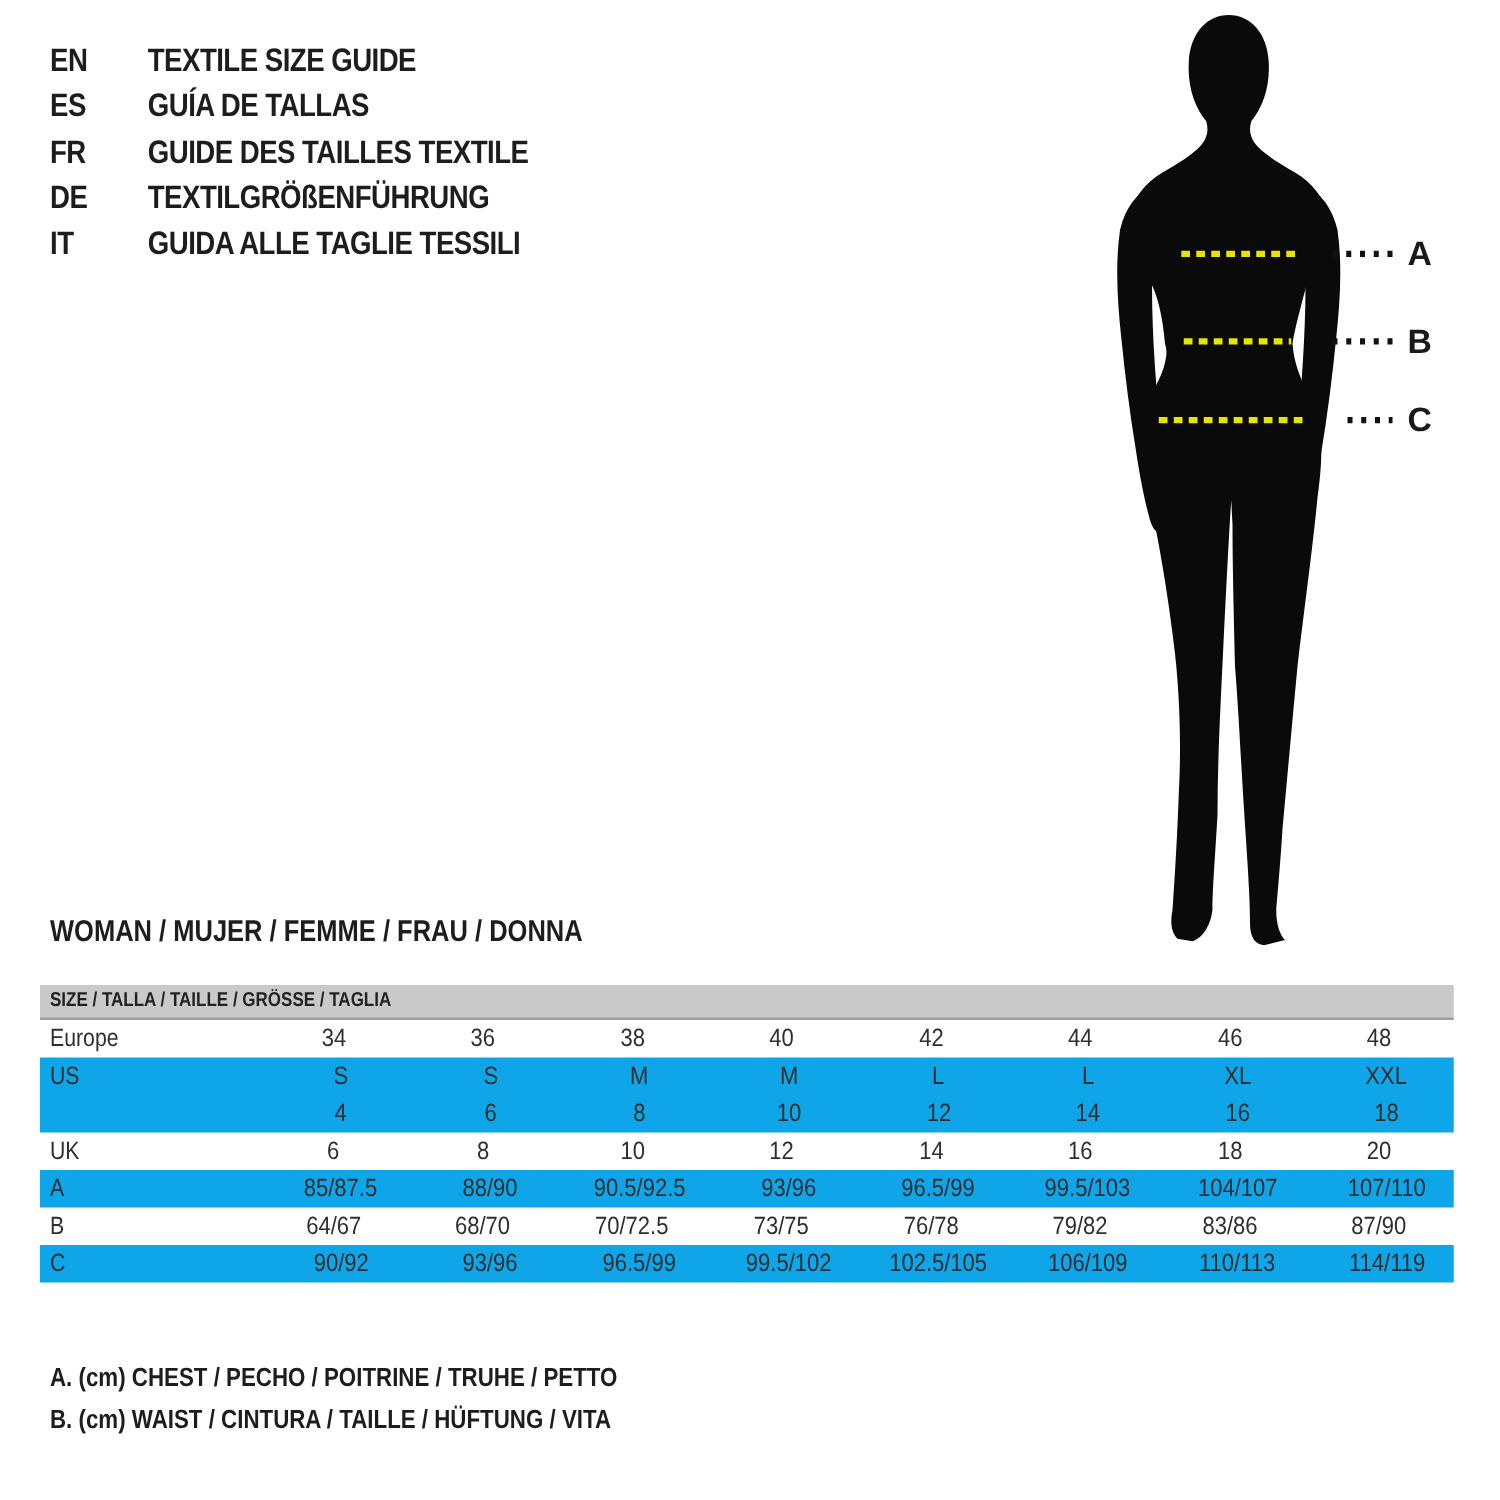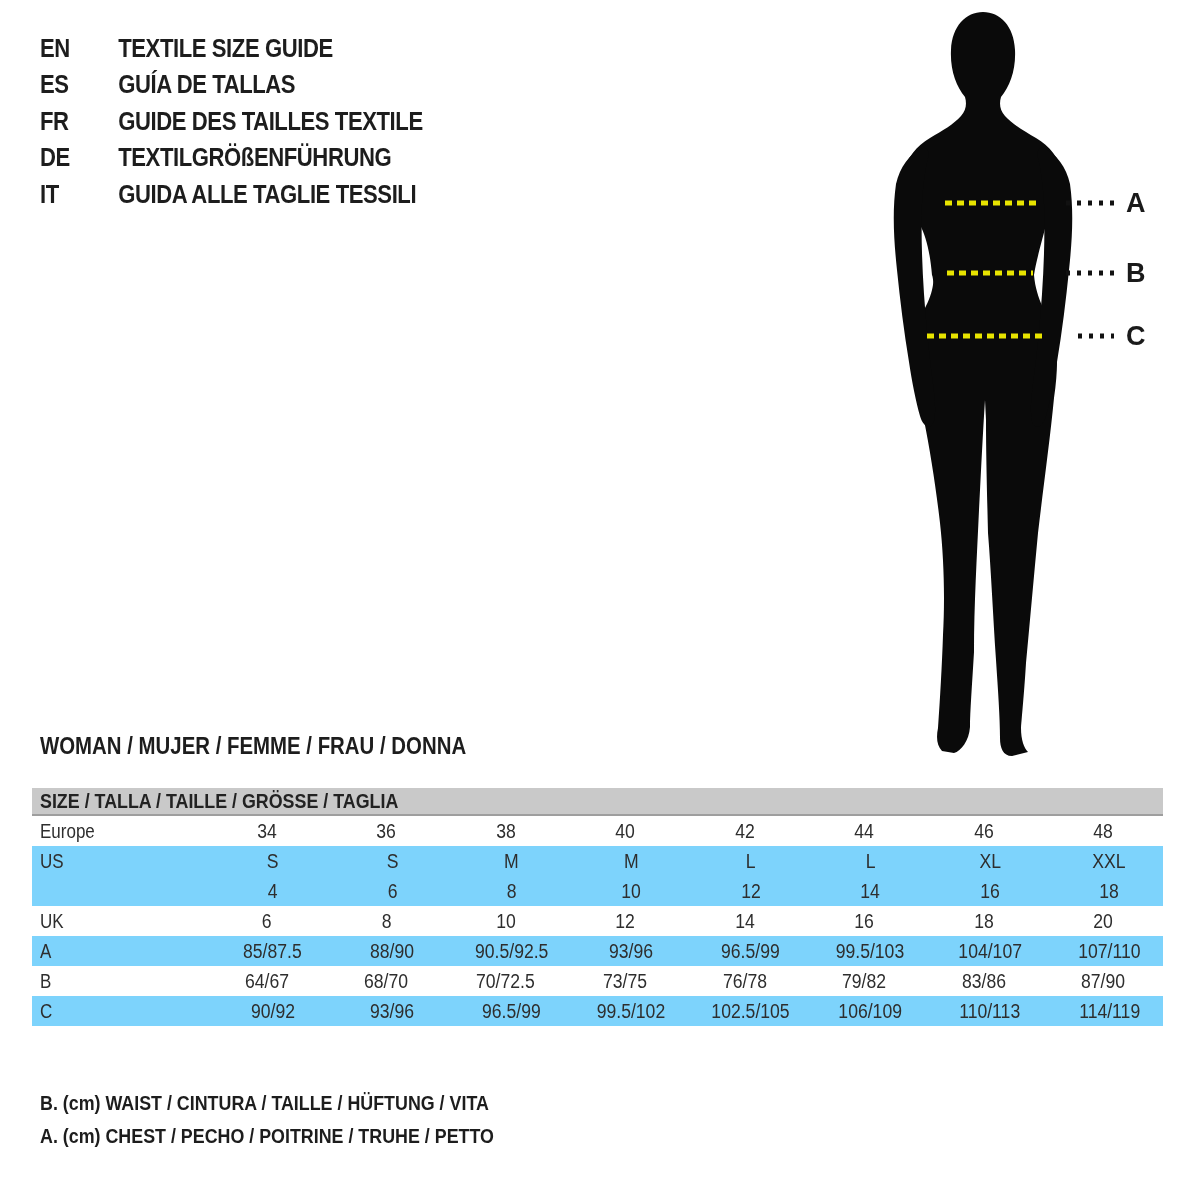--- a/index.html
+++ b/index.html
@@ -17,23 +17,23 @@
 
   
   .figure-wrap{position:absolute;left:850px;top:0;width:350px;height:760px;}
 
   
   .woman-title{position:absolute;left:40px;top:734px;font-size:24px;font-weight:bold;line-height:24px;}
 
   
   .size-table{position:absolute;left:32px;top:788px;width:1131px;font-size:20px;color:#2e2e2e;}
   .thead{height:28px;background:#c9c9c9;border-bottom:2px solid #9e9e9e;display:flex;align-items:center;
-         font-weight:bold;font-size:21px;color:#222;padding-left:8px;box-sizing:border-box;}
+         font-weight:bold;font-size:16px;color:#222;padding-left:8px;box-sizing:border-box;}
   .trow{display:flex;height:30px;align-items:center;justify-content:center;}
-  .trow.shaded{background:#7dd3fc;gap:12px;}
+  .trow.shaded{background:#0ea5e9;gap:12px;}
   .tlabel{width:175px;padding-left:8px;box-sizing:border-box;text-align:left;}
   .tcell{flex:1;text-align:center;}
 
   
   .legend{position:absolute;left:40px;top:1087px;}
   .legend-line{height:32.5px;display:flex;align-items:center;font-weight:bold;font-size:21px;}
 </style>
 </head>
 <body>
 
@@ -199,18 +199,18 @@
     <div class="tcell"><span class="cellin">99.5/102</span></div>
     <div class="tcell"><span class="cellin">102.5/105</span></div>
     <div class="tcell"><span class="cellin">106/109</span></div>
     <div class="tcell"><span class="cellin">110/113</span></div>
     <div class="tcell"><span class="cellin">114/119</span></div>
   </div>
 </div>
 
 <div class="legend">
   <div class="legend-line">
+    <span class="cond">A. (cm) CHEST / PECHO / POITRINE / TRUHE / PETTO</span>
+  </div>
+  <div class="legend-line">
     <span class="cond">B. (cm) WAIST / CINTURA / TAILLE / HÜFTUNG / VITA</span>
   </div>
-  <div class="legend-line">
-    <span class="cond">A. (cm) CHEST / PECHO / POITRINE / TRUHE / PETTO</span>
-  </div>
 </div>
 
 </body></html>

